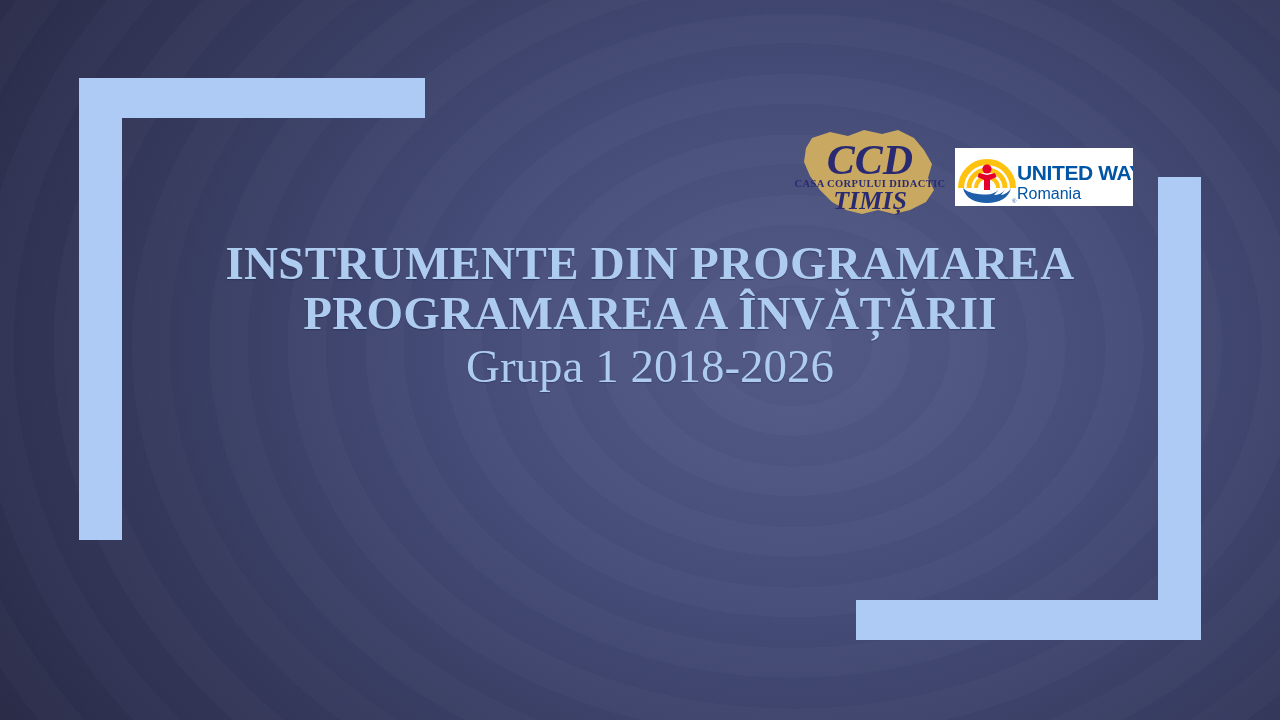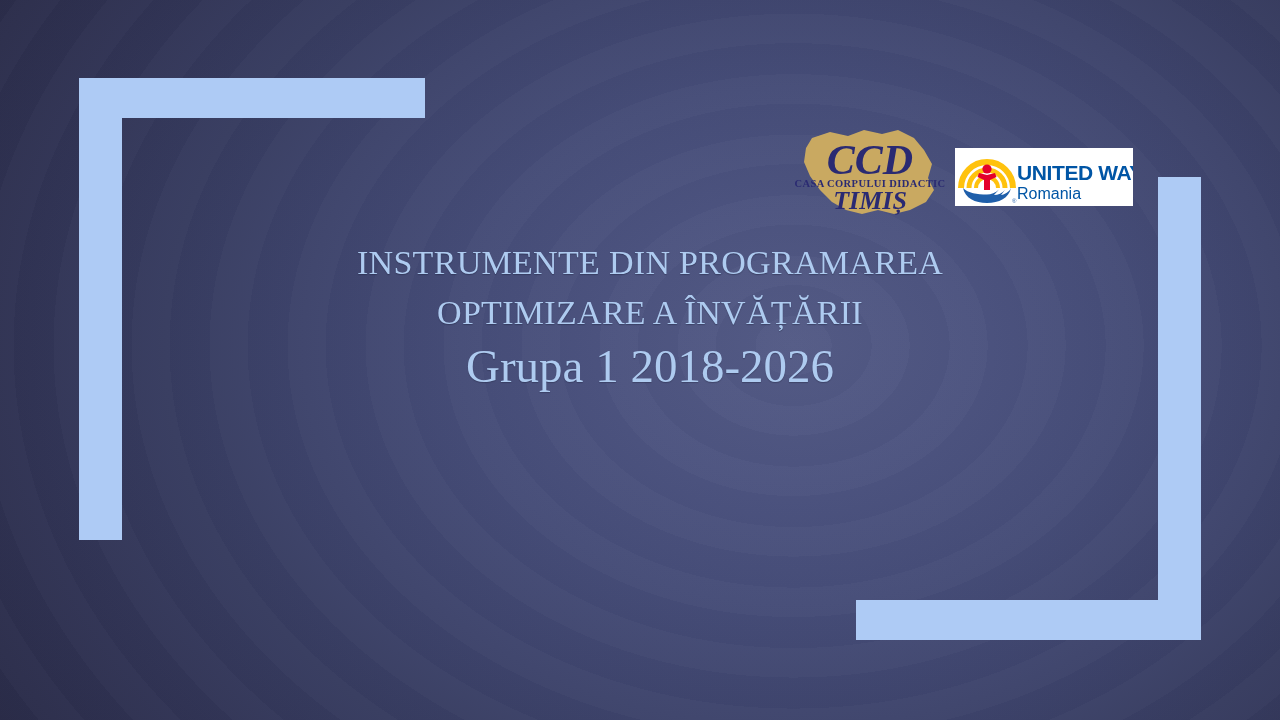--- a/index.html
+++ b/index.html
@@ -78,22 +78,22 @@
   
   #titleblock {
     position: absolute;
     left: 150px;
     top: 238px;
     width: 1000px;
     text-align: center;
   }
   .title-line {
     color: #aecbf0;
-    font-weight: normal;
-    font-size: 34px;
+    font-weight: bold;
+    font-size: 47px;
     line-height: 50px;
     letter-spacing: 0.3px;
     white-space: nowrap;
     text-shadow: 0 1px 1px rgba(20,22,48,0.35);
   }
   .subtitle-1 {
     color: #aecbf0;
     font-size: 29px;
     line-height: 42px;
     margin-top: 12px;
@@ -159,17 +159,17 @@
         <text x="62" y="32" font-family="'Liberation Sans','DejaVu Sans',sans-serif" font-size="21" font-weight="bold" letter-spacing="-0.4" fill="#0055a5">UNITED WAY</text>
         <text x="62" y="51" font-family="'Liberation Sans','DejaVu Sans',sans-serif" font-size="16" fill="#0055a5">Romania</text>
         <text x="57" y="55" font-family="'Liberation Sans',sans-serif" font-size="6" fill="#1f5faa">®</text>
       </svg>
     </div>
 
   </div>
 
   <div id="titleblock">
     <div class="title-line">INSTRUMENTE DIN PROGRAMAREA</div>
-    <div class="title-line">OPTIMIZARE A ÎNVĂȚĂRII</div>
+    <div class="title-line">PROGRAMAREA A ÎNVĂȚĂRII</div>
     <div class="subtitle-2">Grupa 1 2018-2026</div>
   </div>
 
 </div>
 
 </body></html>

